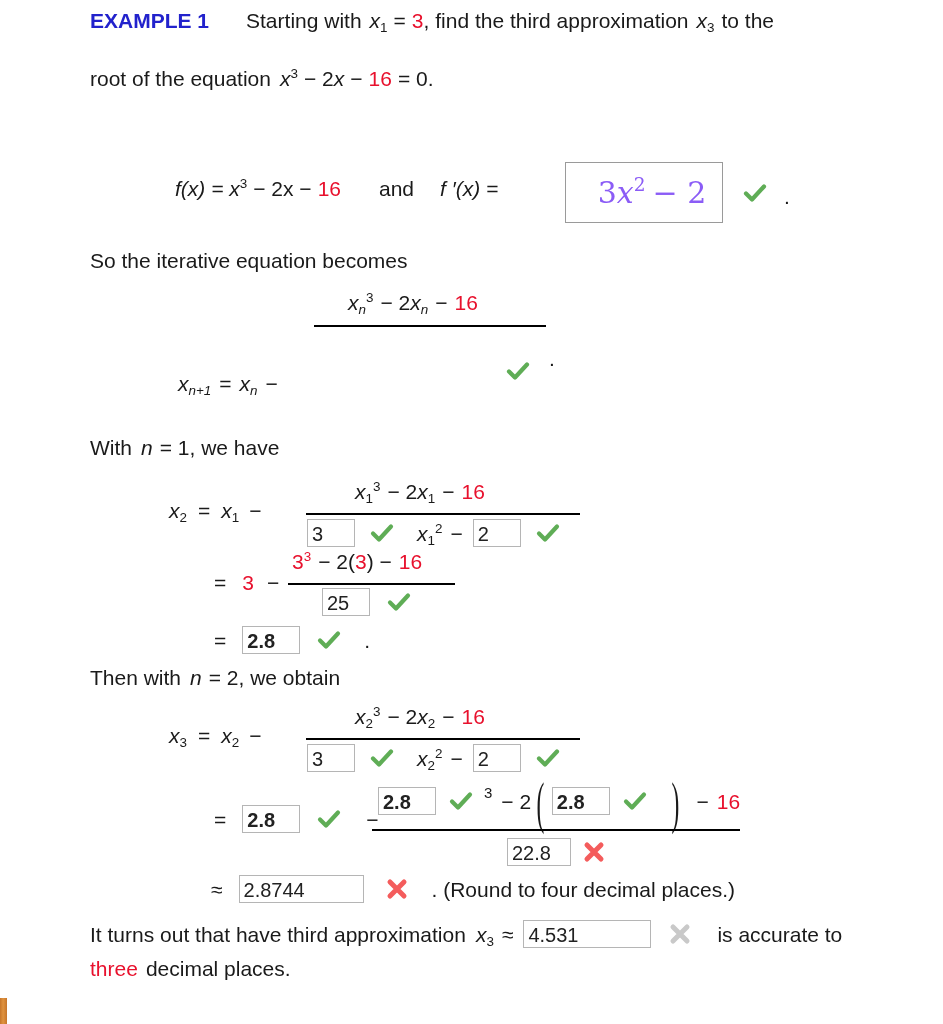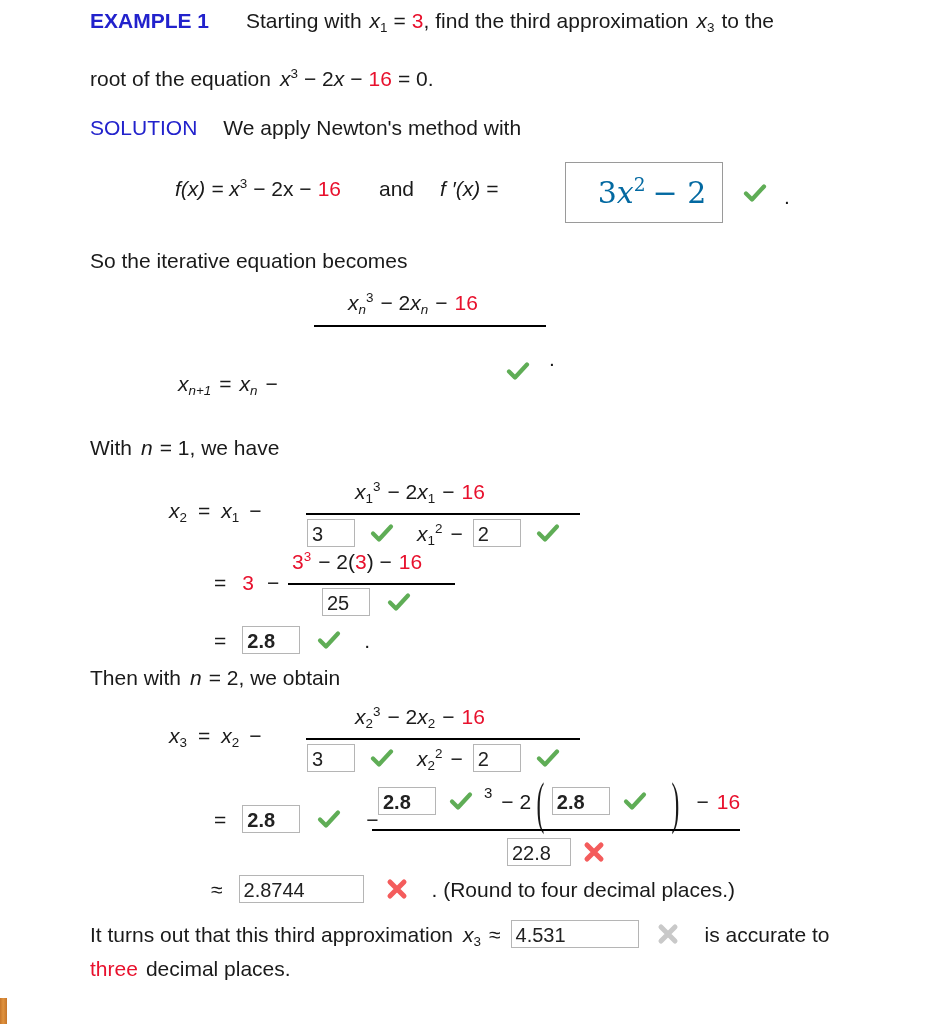--- a/index.html
+++ b/index.html
@@ -57,21 +57,21 @@
 
   
   .mathbox {
     border: 1px solid #9a9a9a;
     background: #fff;
     box-sizing: border-box;
     display: flex;
     align-items: center;
     justify-content: center;
     font-family: "DejaVu Serif", serif;
-    color: #0369a1;
+    color: #8b5cf6;
     padding-left: 16px;
   }
   .mexp { font-family: "DejaVu Serif", serif; font-size: 30px; white-space: nowrap; }
   .mexp .mi { font-style: italic; }
   .mexp sup { font-size: 0.62em; vertical-align: 0.62em; font-style: normal; }
   .mexp sub { font-size: 0.62em; vertical-align: -0.35em; font-style: italic; }
   .paren-big {
     font-family: "DejaVu Serif", serif;
     font-size: 46px;
     line-height: 0.6;
@@ -122,24 +122,20 @@
   <div class="row" style="left:90px; top:68px;">
     <span class="txt">root of the equation</span>
     <span class="txt ital" style="margin-left:9px;"><span>x</span><sup>3</sup></span>
     <span class="txt" style="margin-left:6px;">− 2</span>
     <span class="txt ital">x</span>
     <span class="txt" style="margin-left:6px;">−</span>
     <span class="txt red" style="margin-left:6px;">16</span>
     <span class="txt" style="margin-left:6px;">= 0.</span>
   </div>
 
-  <div class="row" style="left:90px; top:117px;">
-    <span class="txt blue">SOLUTION</span>
-    <span class="txt" style="margin-left:26px;">We apply Newton's method with</span>
-  </div>
 
   <div class="row" style="left:175px; top:178px;">
     <span class="txt ital"><span>f(x) = x</span><sup>3</sup></span>
     <span class="txt" style="margin-left:6px;">− 2x −</span>
     <span class="txt red" style="margin-left:6px;">16</span>
     <span class="txt" style="margin-left:38px;">and</span>
     <span class="txt ital" style="margin-left:26px;">f ′(x) =</span>
   </div>
 
   <div class="mathbox" style="position:absolute; left:565px; top:162px; width:158px; height:61px;">
@@ -339,21 +335,21 @@
     <span class="box w125" style="margin-left:16px;">2.8744</span>
     <span class="mark" style="margin-left:20px;">
       <svg viewBox="0 0 26 26">
           <path d="M6 6 L20 20 M20 6 L6 20" stroke="#f45c5c" stroke-width="5" fill="none" stroke-linecap="round"></path>
         </svg>
     </span>
     <span class="txt" style="margin-left:22px;">. (Round to four decimal places.)</span>
   </div>
 
   <div class="row" style="left:90px; top:920px;">
-    <span class="txt">It turns out that this third approximation</span>
+    <span class="txt">It turns out that have third approximation</span>
     <span class="txt ital" style="margin-left:10px;"><span>x</span><sub>3</sub></span>
     <span class="txt" style="margin-left:8px;">≈</span>
     <span class="box w128" style="margin-left:10px;">4.531</span>
     <span class="mark" style="margin-left:16px;">
       <svg viewBox="0 0 26 26">
           <path d="M6 6 L20 20 M20 6 L6 20" stroke="#c9c9c9" stroke-width="5" fill="none" stroke-linecap="round"></path>
         </svg>
     </span>
     <span class="txt" style="margin-left:24px;">is accurate to</span>
   </div>

